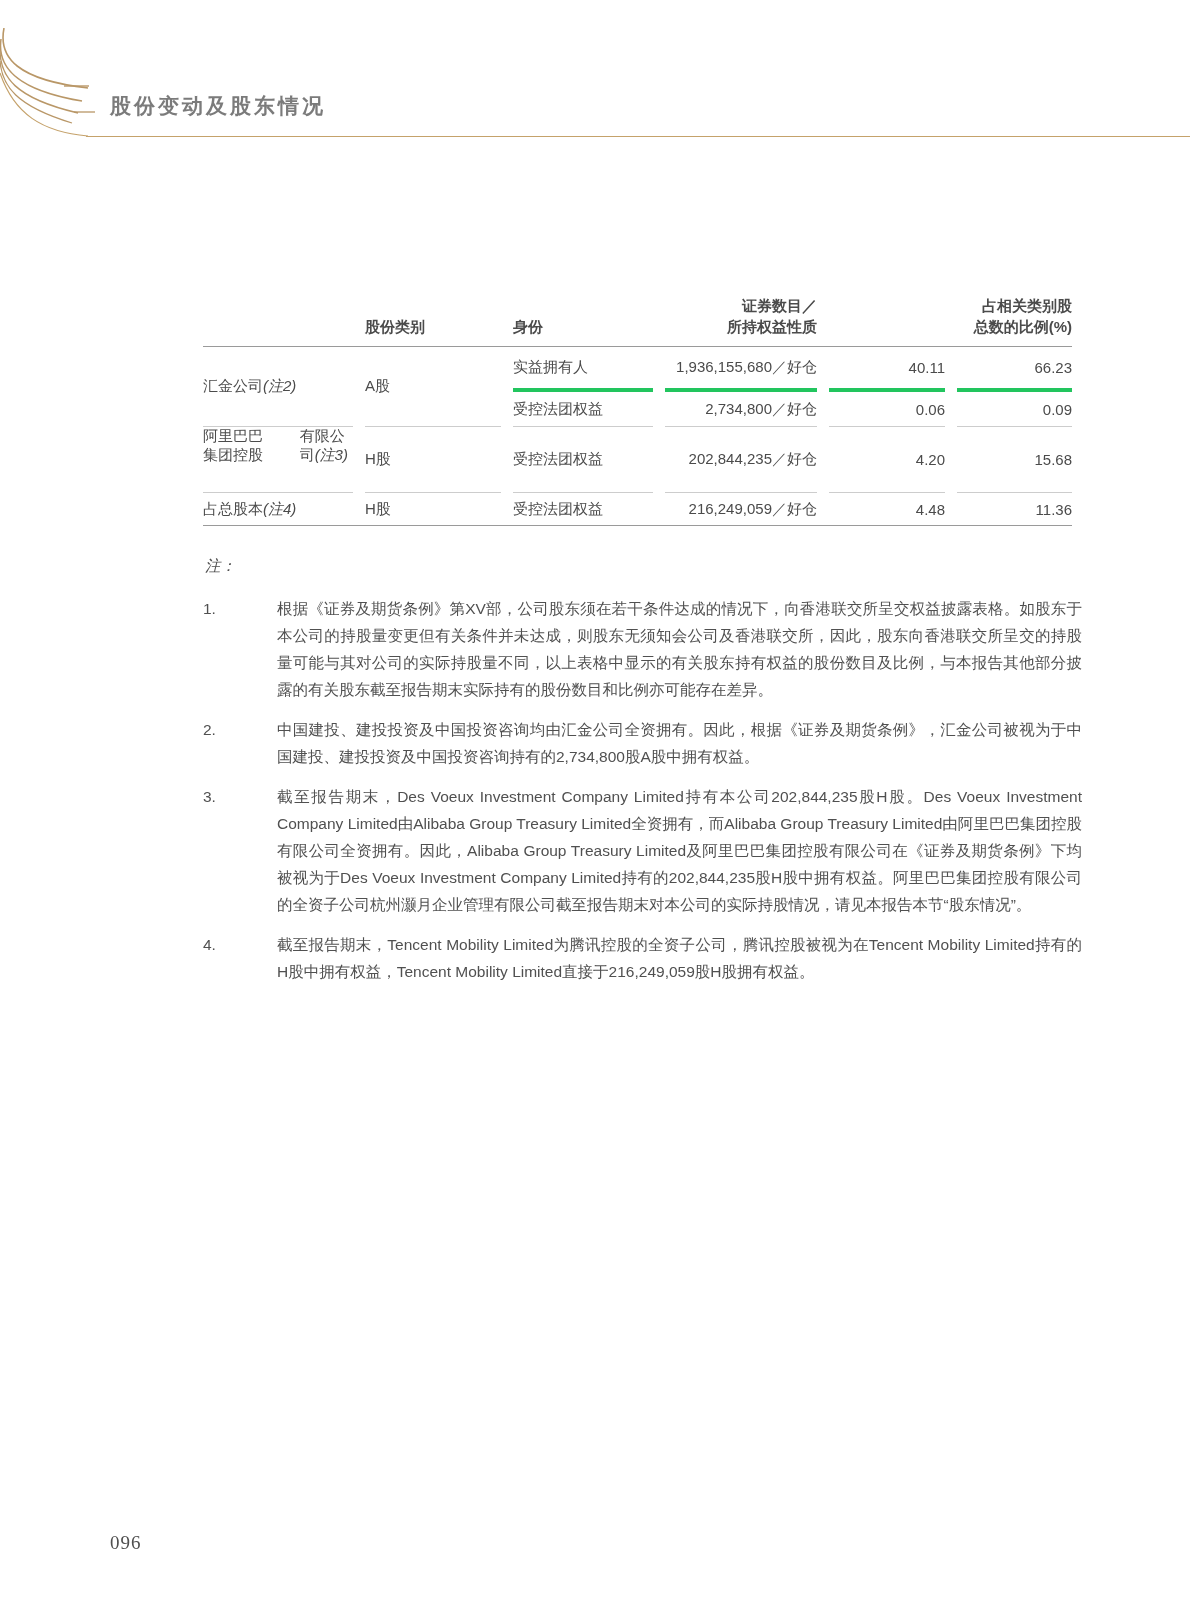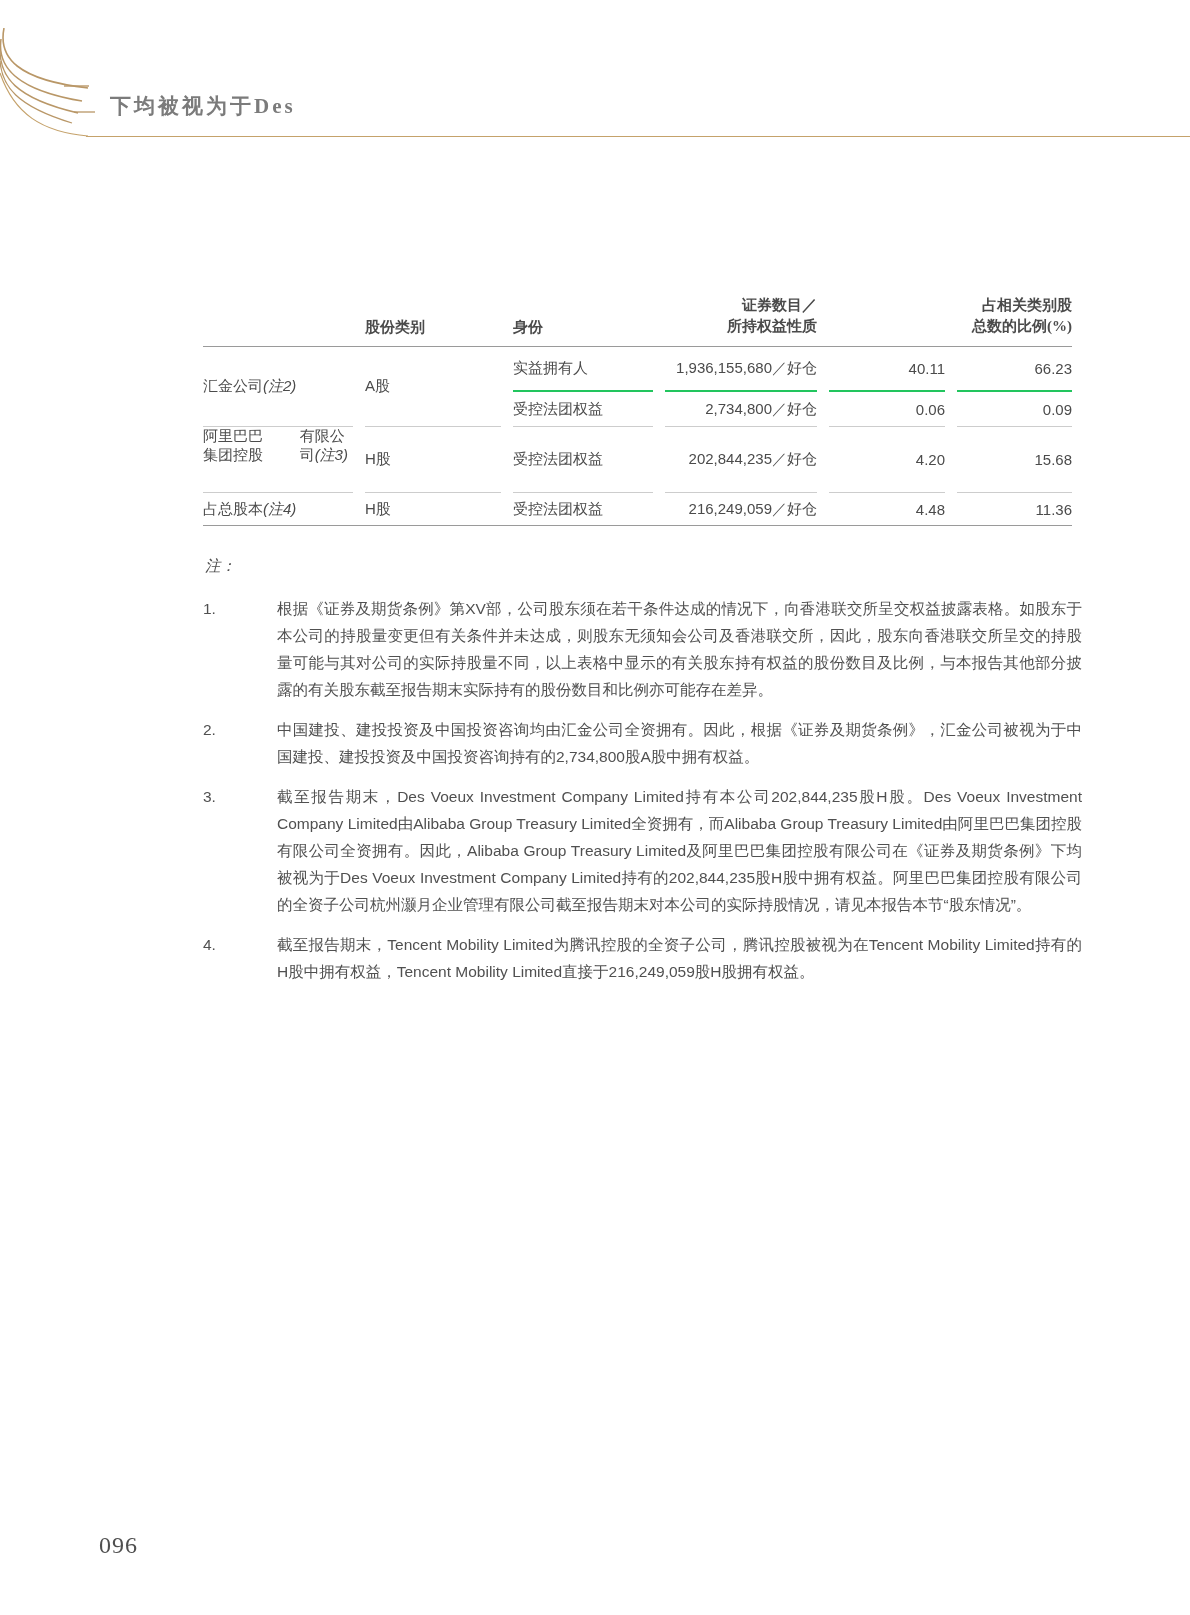--- a/index.html
+++ b/index.html
@@ -32,58 +32,58 @@
     grid-template-rows:78px 46px 34px 66px 34px;
     font-size:15px;color:#4b4b4b;
   }
   .tbl::before{content:"";position:absolute;left:0;right:0;top:78px;height:1px;background:#9a9a9a;}
   .tbl::after{content:"";position:absolute;left:0;right:0;top:257px;height:1px;background:#9a9a9a;}
   .cell{display:flex;align-items:center;}
   .hd{align-items:flex-end;padding-bottom:9px;font-weight:600;line-height:21px;}
   .hd .stack{display:block;width:100%;}
   .hd .stack span{display:block;}
   .r{justify-content:flex-end;text-align:right;}
-  .hd.r{text-align:right;font-family:Liberation Serif, serif;}
-  .bb{border-bottom:2px solid #22c55e;}
+  .hd.r{text-align:right;}
+  .bb{border-bottom:4px solid #22c55e;}
   .bt{border-top:1px solid #cdcdcd;}
   .namecell{flex-direction:row;align-items:flex-start;justify-content:center;}
   .namecell .nl2{padding-left:28px;}
   .tbl i{font-style:italic;}
   
   .notes{
     position:absolute;left:203px;top:552px;width:879px;
     font-size:15.5px;line-height:27px;color:#505050;
   }
   .notes-label{font-style:italic;margin:0 0 16px 2px;}
   .note{display:flex;margin-bottom:13px;}
   .note-num{width:38px;flex:none;}
   .note-text{flex:1;text-align:justify;margin-left:36px;}
   
   .page-number{
-    position:absolute;left:99px;top:1532px;
+    position:absolute;left:110px;top:1532px;
     font-family:"Liberation Serif","DejaVu Serif",serif;
-    font-size:24px;color:#4f4f4f;letter-spacing:1px;
+    font-size:19px;color:#4f4f4f;letter-spacing:1px;
   }
 </style>
 </head>
 <body>
 
 <div class="page">
 
   <svg class="wave-logo" width="120" height="115" viewBox="0 0 120 115" fill="none">
     <path d="M4,0 C-2,30 18,52 88,60" stroke="#b99767" stroke-width="1.6"></path>
     <path d="M1,11 C-3,39 16,62 82,73" stroke="#b99767" stroke-width="1.5"></path>
     <path d="M0,22 C0,48 14,70 78,85" stroke="#b99767" stroke-width="1.4"></path>
     <path d="M64,58 L89,58" stroke="#b99767" stroke-width="1.4"></path>
     <path d="M0,33 C2,58 16,78 72,95" stroke="#b99767" stroke-width="1.3"></path>
     <path d="M74,84 L95,84" stroke="#b99767" stroke-width="1.3"></path>
     <path d="M0,45 C14,86 42,104 88,108" stroke="#c5a26b" stroke-width="1.2"></path>
   </svg>
 
-  <h1 class="page-title">下均被视为于Des</h1>
+  <h1 class="page-title">股份变动及股东情况</h1>
   <div class="gold-rule"></div>
 
   <section class="tbl">
 
     <div class="cell hd" style="grid-area:1/2">
       <div class="stack">
           <span>股份类别</span>
         </div>
     </div>
     <div class="cell hd" style="grid-area:1/3">

